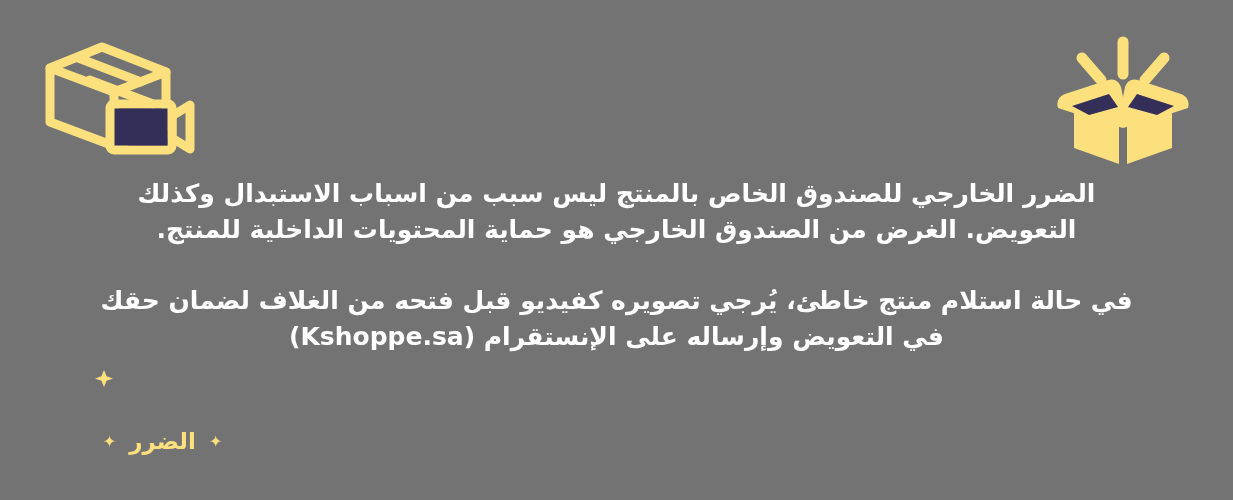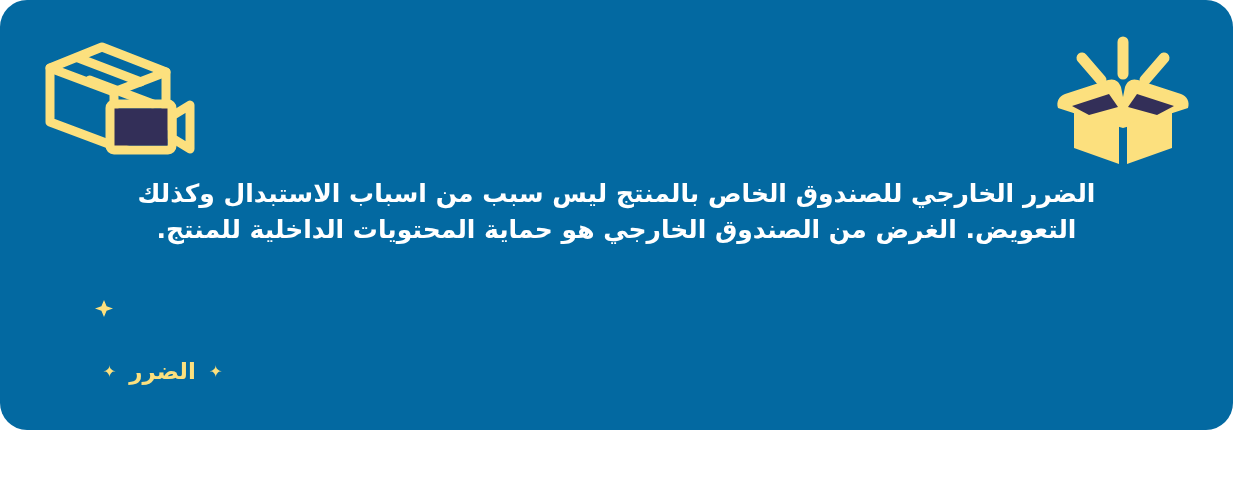--- a/index.html
+++ b/index.html
@@ -7,25 +7,24 @@
     margin: 0;
     padding: 0;
   }
   body {
     font-family: "DejaVu Sans", "Liberation Sans", sans-serif;
   }
 
   .banner {
     position: relative;
     width: 1233px;
-    height: 430px;
-    background: #0369a1;
+    height: 500px;
+    background: #737373;
     overflow: hidden;
     box-sizing: border-box;
-    border-radius: 27px;
   }
 
   
   .icon-box-video {
     position: absolute;
     left: 44px;
     top: 42px;
     width: 150px;
     height: 115px;
   }
@@ -155,20 +154,21 @@
 
       <g fill="#332F58">
         <path d="M24 70 L61 58 L70 71 L41 79 Z"></path>
         <path d="M126 70 L89 58 L80 71 L109 79 Z"></path>
       </g>
     </svg>
   </div>
 
   <div class="copy">
     <p class="para">الضرر الخارجي للصندوق الخاص بالمنتج ليس سبب من اسباب الاستبدال وكذلك التعويض. الغرض من الصندوق الخارجي هو حماية المحتويات الداخلية للمنتج.</p>
+    <p class="para"><span>في حالة استلام منتج خاطئ، يُرجي تصويره كفيديو قبل فتحه من الغلاف لضمان حقك في التعويض وإرساله على الإنستقرام </span><span class="ltr">(Kshoppe.sa)</span></p>
   </div>
 
   <div class="logo">
     <svg class="logo-mark" viewBox="0 0 205 62" xmlns="http://www.w3.org/2000/svg">
       <text x="0" y="50" fill="#FCE07E" font-family="'DejaVu Serif','Liberation Serif',serif" font-size="58" font-weight="bold" letter-spacing="-1" style="font-stretch:condensed">KSHOPPE</text>
 
       <path d="M44 7 L46.6 13.2 L53 15.5 L46.6 17.8 L44 24 L41.4 17.8 L35 15.5 L41.4 13.2 Z" fill="#FCE07E"></path>
     </svg>
     <div class="logo-sub">
       <span class="spark">✦</span>

